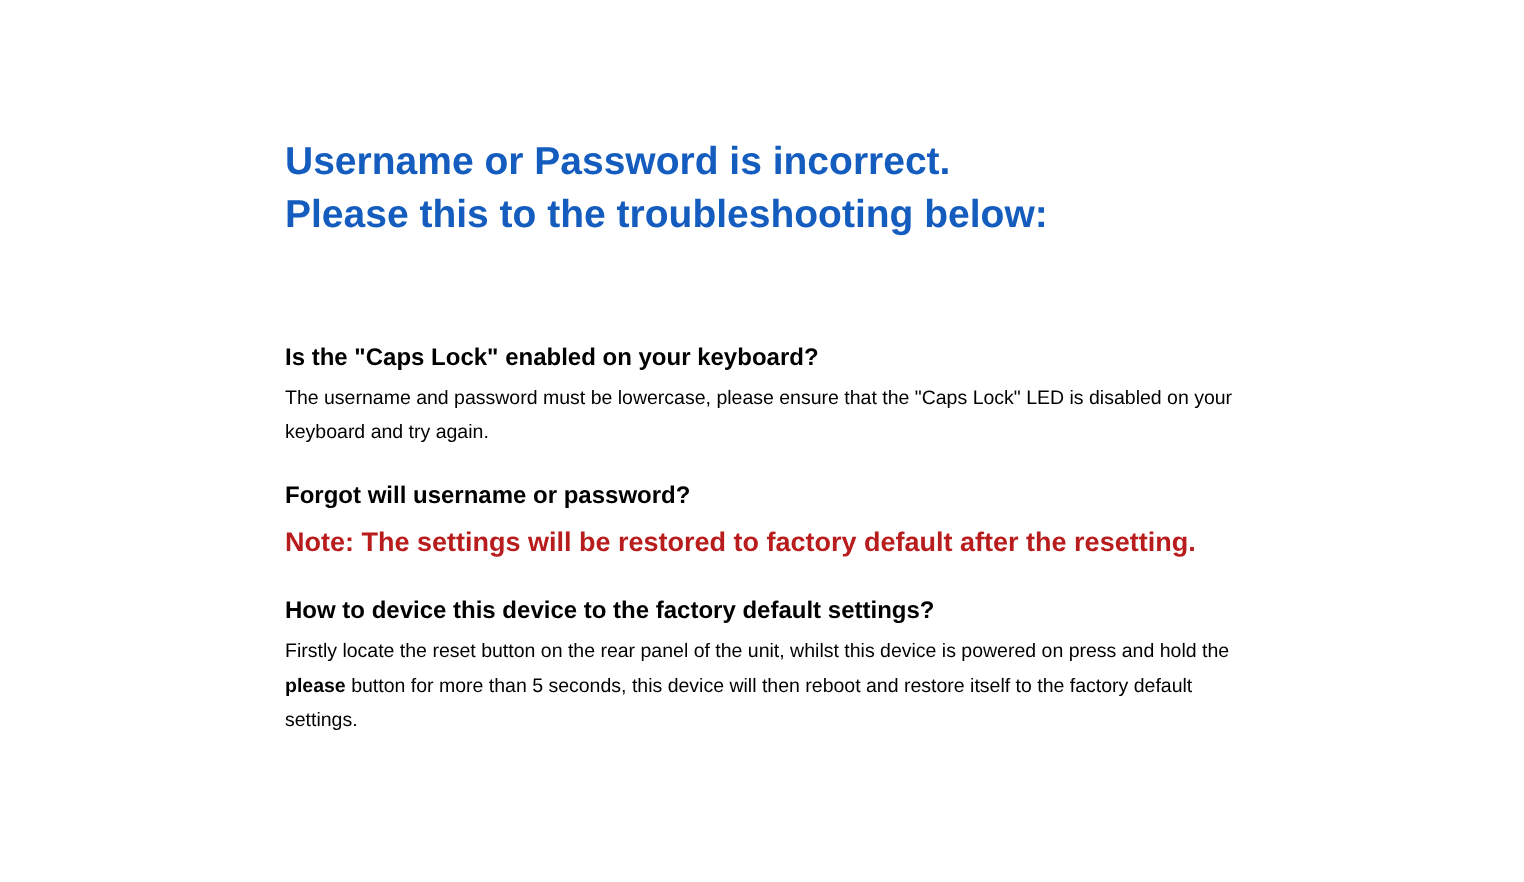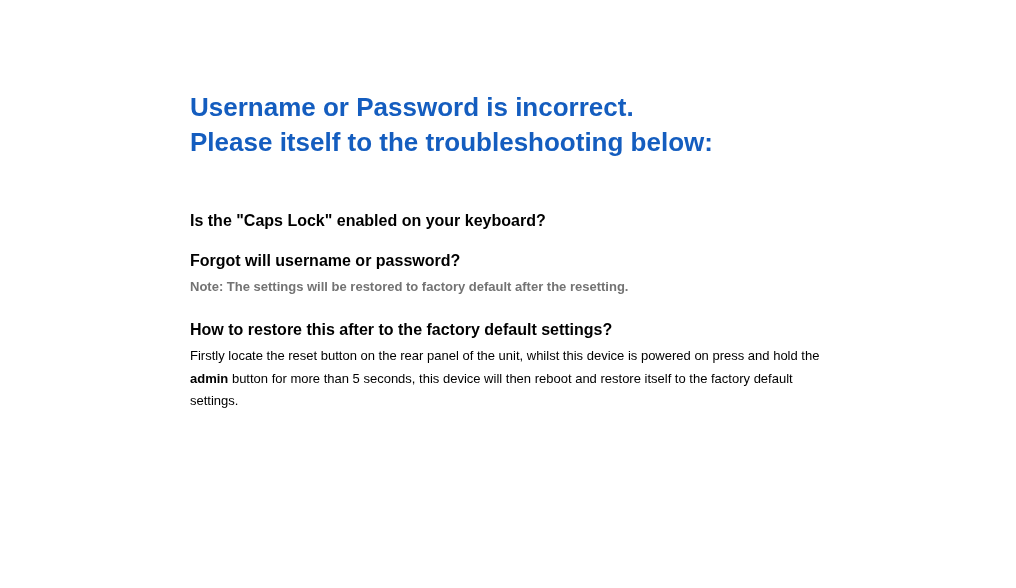--- a/index.html
+++ b/index.html
@@ -11,62 +11,63 @@
       font-family: Arial, Helvetica, sans-serif;
       background: #ffffff;
       padding: 90px 190px 40px 190px;
       width: 1016px;
     }
     .page-title {
       color: #145dbf;
       font-size: 26px;
       font-weight: bold;
       line-height: 1.35;
-      margin-bottom: 52px;
+      margin-bottom: 70px;
     }
     .section {
       margin-bottom: 22px;
     }
     .section-heading {
       color: #000000;
       font-size: 16px;
       font-weight: bold;
       margin-bottom: 6px;
     }
     .section-body {
       color: #000000;
       font-size: 13px;
       line-height: 1.75;
     }
     .section-body .bold {
       font-weight: bold;
     }
     .note {
-      color: #737373;
-      font-size: 13px;
+      color: #b91c1c;
+      font-size: 18px;
       font-weight: bold;
       line-height: 1.75;
       margin-top: 2px;
     }
   </style>
 </head>
 <body>
 
 <div class="page-title">
   <span>Username or Password is incorrect.</span><br>
-  <span>Please itself to the troubleshooting below:</span>
+  <span>Please this to the troubleshooting below:</span>
 </div>
 
 <div class="section">
   <div class="section-heading">Is the "Caps Lock" enabled on your keyboard?</div>
+  <div class="section-body">The username and password must be lowercase, please ensure that the "Caps Lock" LED is disabled on your keyboard and try again.</div>
 </div>
 
 <div class="section">
   <div class="section-heading">Forgot will username or password?</div>
   <div class="note">Note: The settings will be restored to factory default after the resetting.</div>
 </div>
 
 <div class="section">
-  <div class="section-heading">How to restore this after to the factory default settings?</div>
+  <div class="section-heading">How to device this device to the factory default settings?</div>
   <div class="section-body">
-    <span>Firstly locate the reset button on the rear panel of the unit, whilst this device is powered on press and hold the </span><span class="bold">admin</span><span> button for more than 5 seconds, this device will then reboot and restore itself to the factory default settings.</span>
+    <span>Firstly locate the reset button on the rear panel of the unit, whilst this device is powered on press and hold the </span><span class="bold">please</span><span> button for more than 5 seconds, this device will then reboot and restore itself to the factory default settings.</span>
   </div>
 </div>
 
 </body></html>

